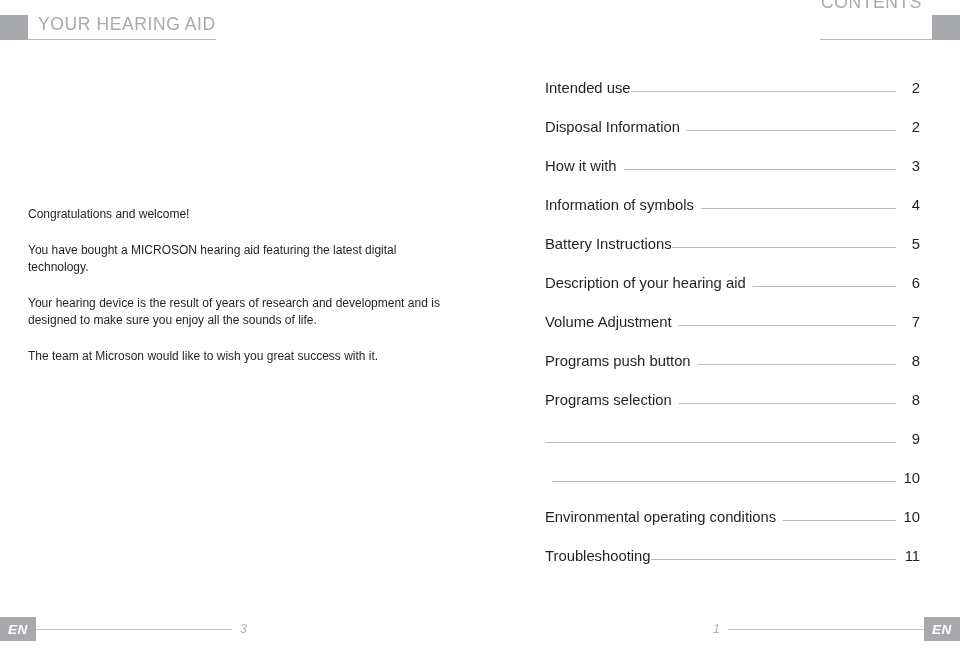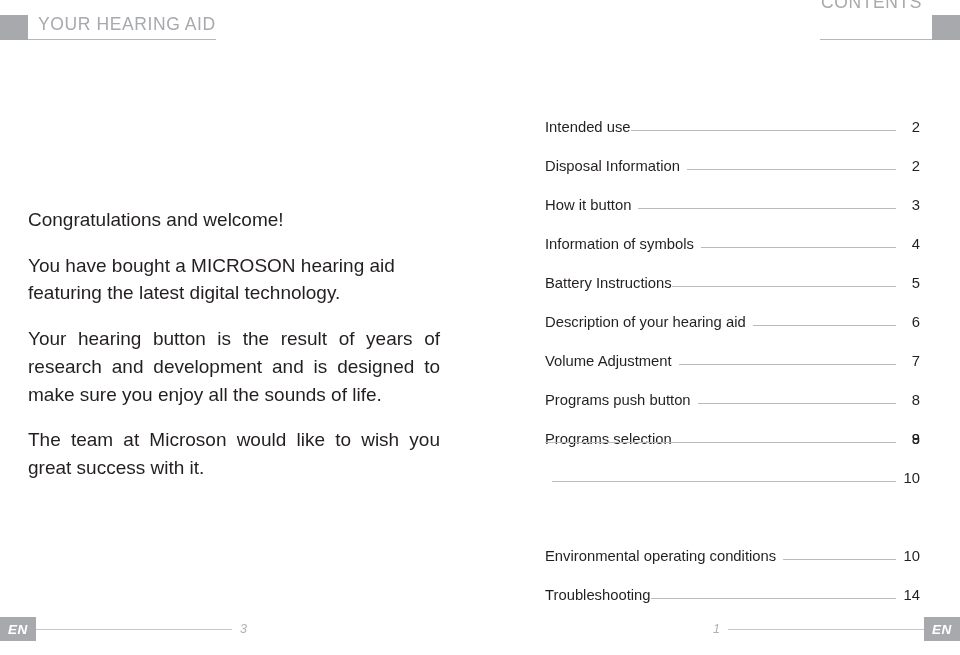--- a/index.html
+++ b/index.html
@@ -75,21 +75,21 @@
 
   
   .left-col {
     position: absolute;
     left: 28px;
     top: 206px;
     width: 412px;
   }
   .left-col p {
     margin: 0 0 18px 0;
-    font-size: 19px;
+    font-size: 12px;
     line-height: 1.46;
     color: #231f20;
   }
   .left-col p.justify {
     text-align: justify;
   }
   .left-col p:last-child { margin-bottom: 0; }
 
   
   .toc {
@@ -99,21 +99,21 @@
     width: 375px;
   }
   .toc-row {
     display: flex;
     align-items: baseline;
     height: 39px;
     font-size: 14.8px;
     color: #231f20;
     white-space: nowrap;
   }
-  .toc-label { flex: 0 0 auto; margin-top: 39px; }
+  .toc-label { flex: 0 0 auto; }
   .toc-leader {
     flex: 1 1 auto;
     min-width: 6px;
     height: 0;
     border-bottom: 1px solid #b9bbbd;
     margin: 0 0 1px 0;
     position: relative;
     top: -1px;
   }
   .toc-gap-pre  { width: 7px; flex: 0 0 auto; }
@@ -188,21 +188,21 @@
       <div class="hdr-rule"></div>
     </div>
     <div class="hdr-box"></div>
   </div>
 
 </div>
 
 <div class="left-col">
   <p>Congratulations and welcome!</p>
   <p>You have bought a MICROSON hearing aid featuring the latest digital technology.</p>
-  <p class="justify">Your hearing button is the result of years of research and development and is designed to make sure you enjoy all the sounds of life.</p>
+  <p class="justify">Your hearing device is the result of years of research and development and is designed to make sure you enjoy all the sounds of life.</p>
   <p class="justify">The team at Microson would like to wish you great success with it.</p>
 </div>
 
 <div class="toc">
 
   <div class="toc-row">
     <span class="toc-label">Intended use</span>
     <span class="toc-leader"></span>
     <span class="toc-gap-post"></span>
     <span class="toc-page">2</span>
@@ -210,21 +210,21 @@
 
   <div class="toc-row">
     <span class="toc-label">Disposal Information</span>
     <span class="toc-gap-pre"></span>
     <span class="toc-leader"></span>
     <span class="toc-gap-post"></span>
     <span class="toc-page">2</span>
   </div>
 
   <div class="toc-row">
-    <span class="toc-label">How it button</span>
+    <span class="toc-label">How it with</span>
     <span class="toc-gap-pre"></span>
     <span class="toc-leader"></span>
     <span class="toc-gap-post"></span>
     <span class="toc-page">3</span>
   </div>
 
   <div class="toc-row">
     <span class="toc-label">Information of symbols</span>
     <span class="toc-gap-pre"></span>
     <span class="toc-leader"></span>
@@ -289,21 +289,21 @@
     <span class="toc-gap-pre"></span>
     <span class="toc-leader"></span>
     <span class="toc-gap-post"></span>
     <span class="toc-page">10</span>
   </div>
 
   <div class="toc-row">
     <span class="toc-label">Troubleshooting</span>
     <span class="toc-leader"></span>
     <span class="toc-gap-post"></span>
-    <span class="toc-page">14</span>
+    <span class="toc-page">11</span>
   </div>
 
 </div>
 
 <div class="footer">
 
   <div class="ftr-side ftr-left">
     <div class="ftr-badge">EN</div>
     <div class="ftr-rule"></div>
     <div class="ftr-num">3</div>

